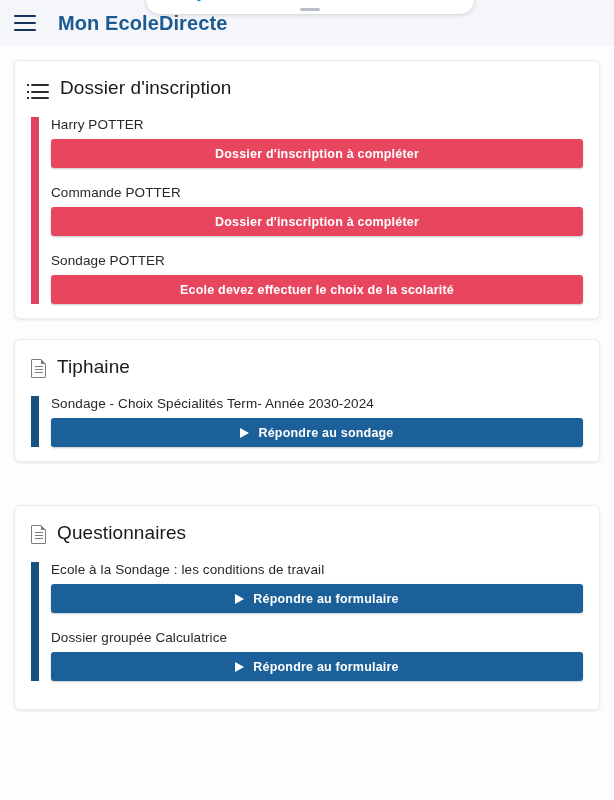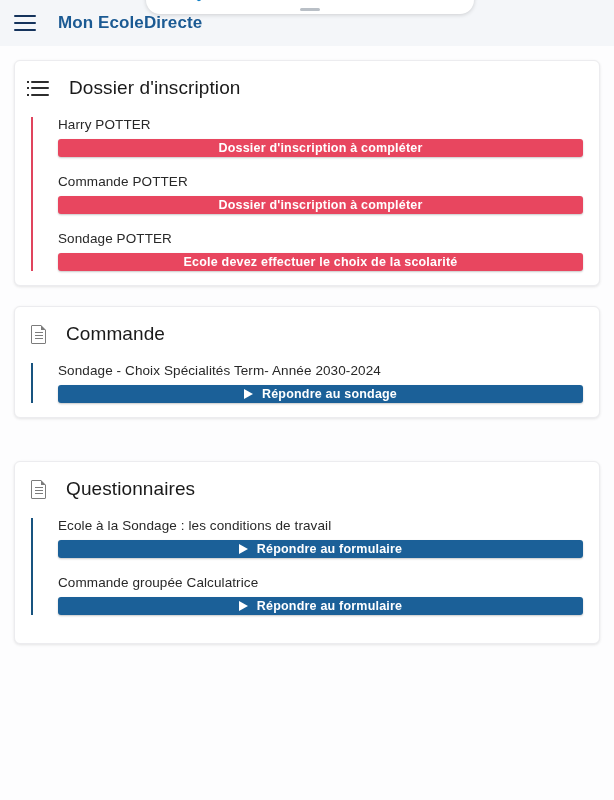--- a/index.html
+++ b/index.html
@@ -74,21 +74,21 @@
   }
   .hamburger span {
     display: block;
     height: 2px;
     width: 100%;
     background: #15335c;
     border-radius: 1px;
   }
   .app-title {
     color: #1b5a93;
-    font-size: 17px;
+    font-size: 20px;
     font-weight: bold;
     letter-spacing: 0.1px;
   }
 
   
   .page {
     background: #fdfdfe;
     padding: 14px 14px 0 14px;
     box-sizing: border-box;
     height: 754px;
@@ -99,22 +99,22 @@
     border: 1px solid #ececef;
     border-radius: 6px;
     box-shadow: 0 1px 3px rgba(0,0,0,0.10);
     margin-bottom: 20px;
     padding: 16px 16px 14px 16px;
     box-sizing: border-box;
   }
 
   .card-head {
     display: flex;
-    align-items: center;
-    gap: 20px;
+    align-items: flex-end;
+    gap: 11px;
     margin-bottom: 18px;
   }
   .card-title {
     font-size: 19px;
     color: #1a1a1a;
     font-weight: normal;
     letter-spacing: 0.1px;
   }
 
   
@@ -168,43 +168,43 @@
     left: 2.5px;
     top: 6px;
     width: 8px;
     height: 1.2px;
     background: #7c7c7c;
     box-shadow: 0 3px 0 0 #7c7c7c, 0 6px 0 0 #7c7c7c;
   }
 
   
   .rail-group {
-    border-left: 2px solid #8b5cf6;
-    padding-left: 25px;
+    border-left: 8px solid #8b5cf6;
+    padding-left: 12px;
   }
   .rail-red { border-left-color: #e0445d; }
   .rail-blue { border-left-color: #18537f; }
 
   .entry { margin-bottom: 17px; }
   .entry:last-child { margin-bottom: 0; }
 
   .entry-label {
     font-size: 13.5px;
     color: #282828;
     margin-bottom: 7px;
     letter-spacing: 0.1px;
   }
 
   .action-btn {
     display: flex;
     align-items: center;
     justify-content: center;
     gap: 9px;
     width: 100%;
-    height: 18px;
+    height: 29px;
     border: none;
     border-radius: 3px;
     font-family: "Liberation Sans", sans-serif;
     font-size: 12.5px;
     font-weight: bold;
     color: #ffffff;
     letter-spacing: 0.2px;
     cursor: pointer;
     box-sizing: border-box;
     box-shadow: 0 1px 2px rgba(0,0,0,0.22);
@@ -269,21 +269,21 @@
             <div class="entry-label">Sondage POTTER</div>
             <button class="action-btn btn-red">
               <span>Ecole devez effectuer le choix de la scolarité</span>
             </button>
           </div>
         </div>
       </div>
       <div class="card">
         <div class="card-head">
           <span class="icon-doc"></span>
-          <div class="card-title">Commande</div>
+          <div class="card-title">Tiphaine</div>
         </div>
         <div class="rail-group rail-blue">
           <div class="entry">
             <div class="entry-label">Sondage - Choix Spécialités Term- Année 2030-2024</div>
             <button class="action-btn btn-blue">
               <span class="play-icon"></span>
               <span>Répondre au sondage</span>
             </button>
           </div>
         </div>
@@ -295,21 +295,21 @@
         </div>
         <div class="rail-group rail-blue">
           <div class="entry">
             <div class="entry-label">Ecole à la Sondage : les conditions de travail</div>
             <button class="action-btn btn-blue">
               <span class="play-icon"></span>
               <span>Répondre au formulaire</span>
             </button>
           </div>
           <div class="entry">
-            <div class="entry-label">Commande groupée Calculatrice</div>
+            <div class="entry-label">Dossier groupée Calculatrice</div>
             <button class="action-btn btn-blue">
               <span class="play-icon"></span>
               <span>Répondre au formulaire</span>
             </button>
           </div>
         </div>
       </div>
     </div>
 </div>
 

